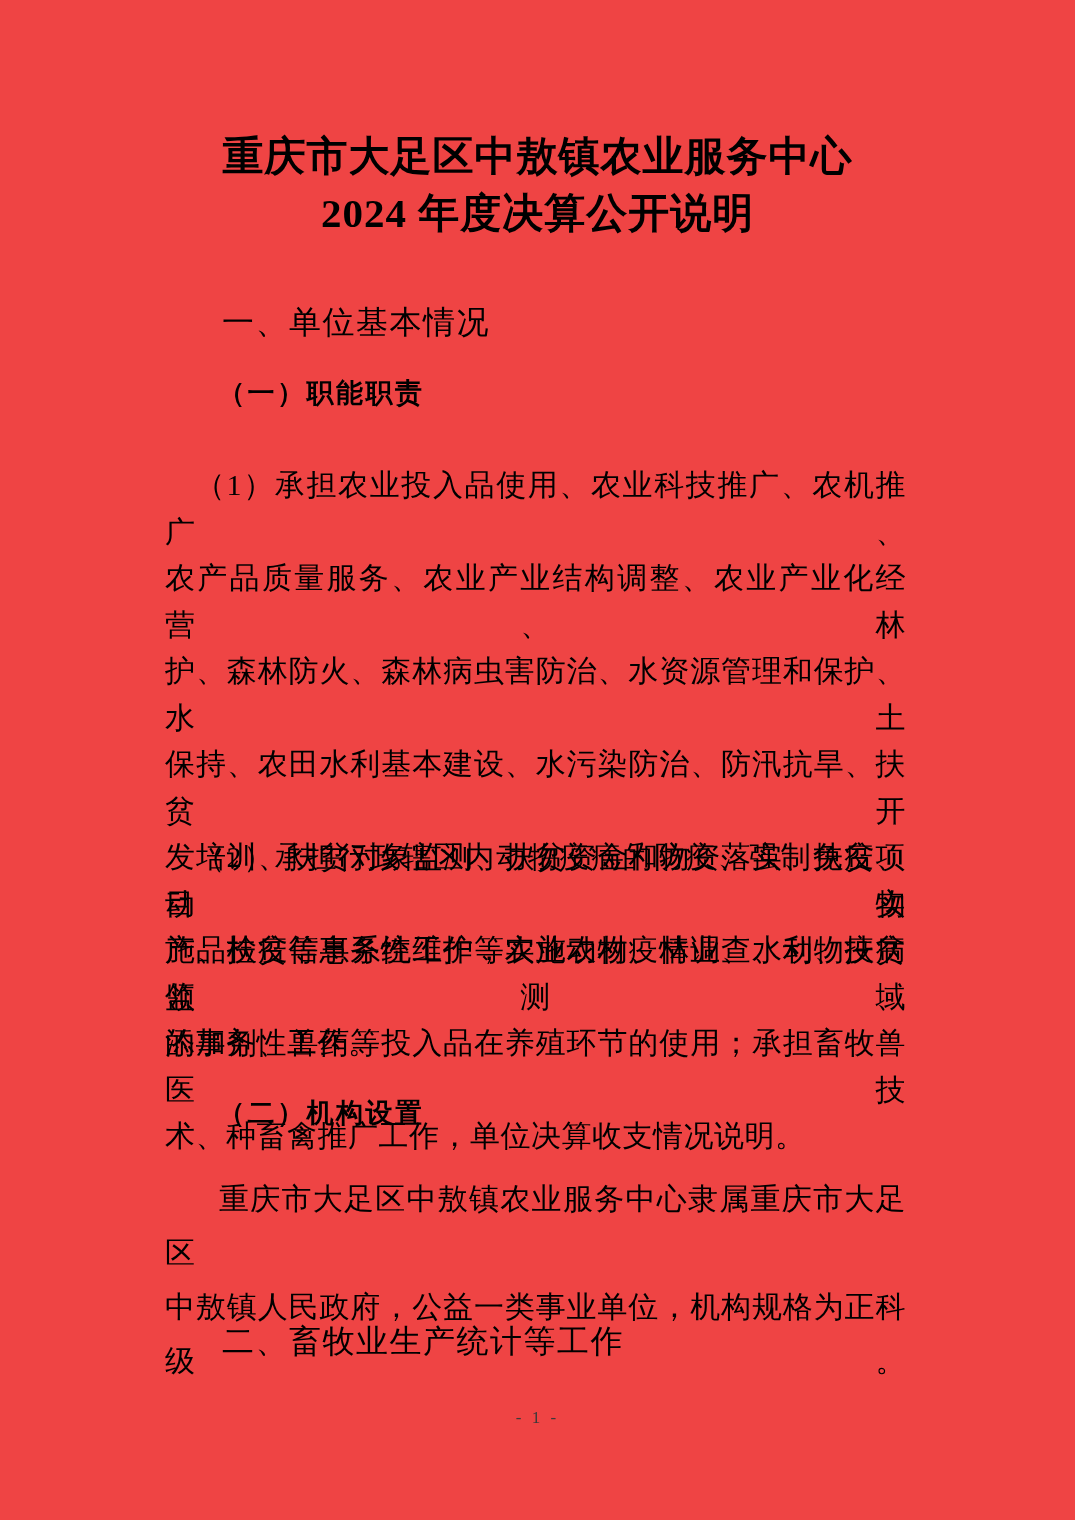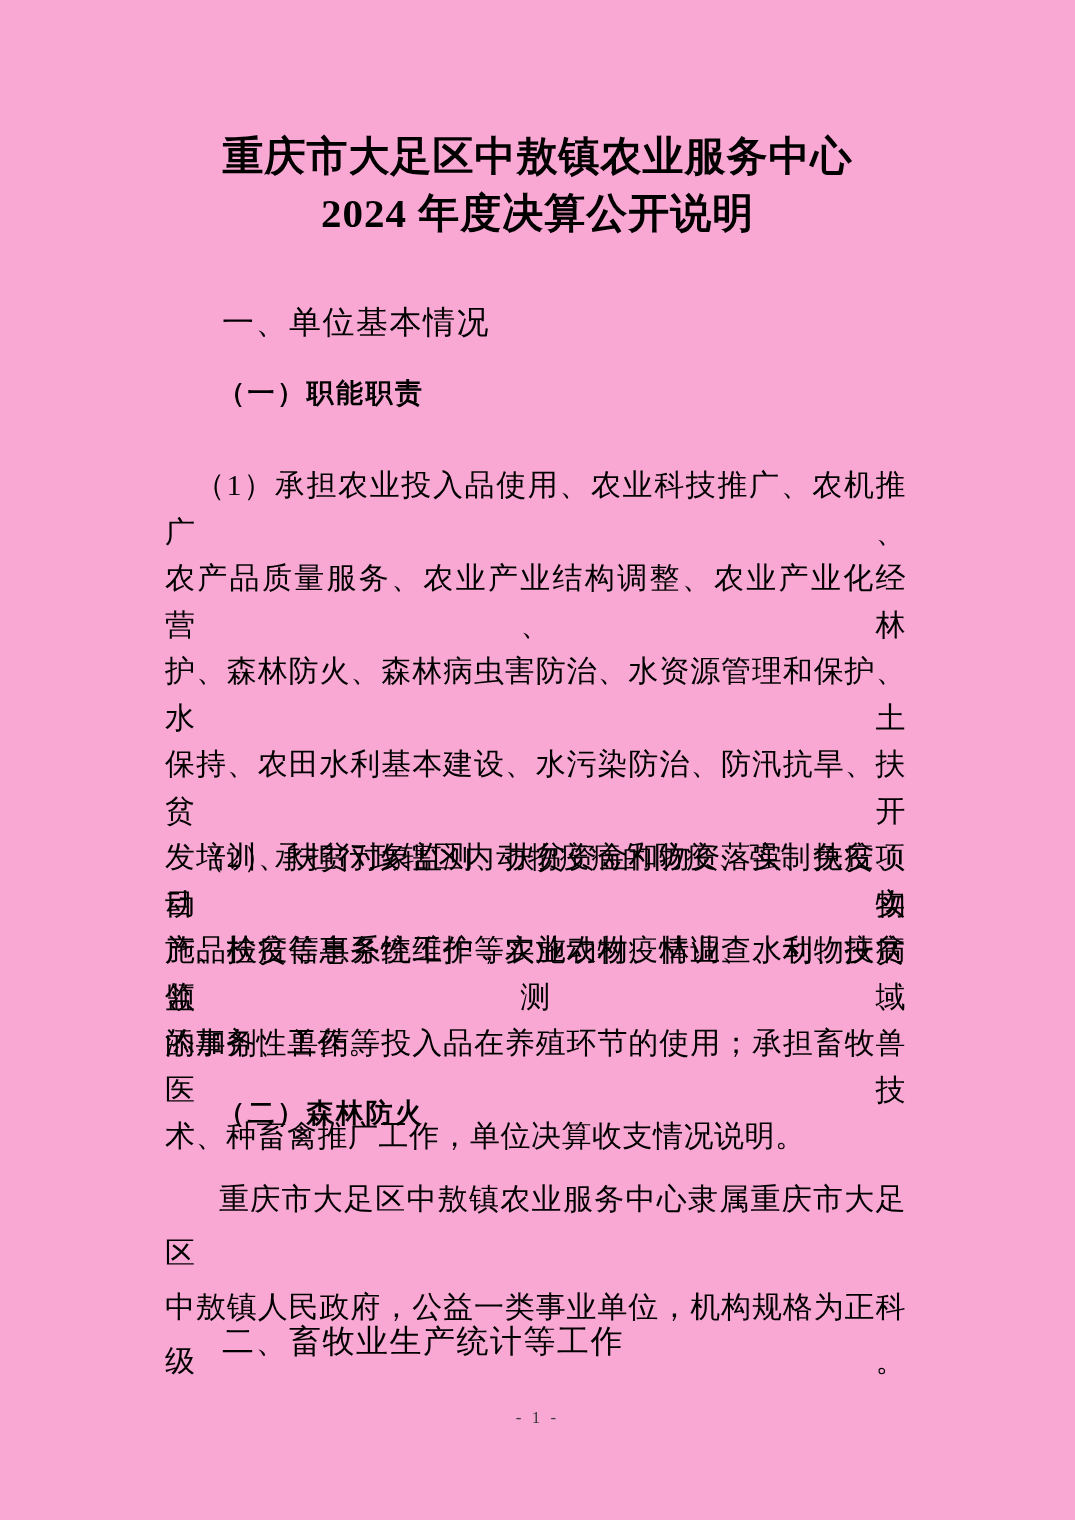--- a/index.html
+++ b/index.html
@@ -1,19 +1,19 @@
 <!DOCTYPE html>
 <html lang="zh"><head>
 <meta charset="utf-8">
 <style>
   html,body{margin:0;padding:0;background:#ffffff;}
   .page{
     position:relative;
     width:1075px;height:1520px;
-    background:#f9a8d4;
+    background:#ef4444;
     color:#000;
     font-family:"Liberation Serif",serif;
     overflow:hidden;
   }
   .doc-title{
     position:absolute;top:128px;left:0;width:100%;
     text-align:center;
     font-family:"Liberation Serif",serif;
     font-weight:bold;
     font-size:41px;line-height:57px;
@@ -82,21 +82,21 @@
         <div class="line">发培训、扶贫对象监测、扶贫资金和物资落实、扶贫项目实</div>
         <div class="line">施、扶贫信息系统维护等农业农村、林业、水利、扶贫领域</div>
         <div class="line last">的事务性工作。</div>
       </div>
       <div class="block para indent-sm" style="top: 834px;">
         <div class="line">（2）承担行政辖区内动物疫病的防疫、强制免疫、动物</div>
         <div class="line">产品检疫等事务性工作，实施动物疫情调查、动物疫病监测、</div>
         <div class="line">添加剂、兽药等投入品在养殖环节的使用；承担畜牧兽医技</div>
         <div class="line last">术、种畜禽推广工作，单位决算收支情况说明。</div>
       </div>
-      <div class="block h2" style="top: 1092px; left: 218px;">（二）森林防火</div>
+      <div class="block h2" style="top: 1092px; left: 218px;">（二）机构设置</div>
       <div class="block para indent-lg loose" style="top: 1172px;">
         <div class="line">重庆市大足区中敖镇农业服务中心隶属重庆市大足区</div>
         <div class="line">中敖镇人民政府，公益一类事业单位，机构规格为正科级。</div>
       </div>
       <div class="block h1" style="top: 1319px; left: 222px;">二、畜牧业生产统计等工作</div>
     </main>
 
   <footer class="page-footer">
     <span>- 1 -</span>
   </footer>

